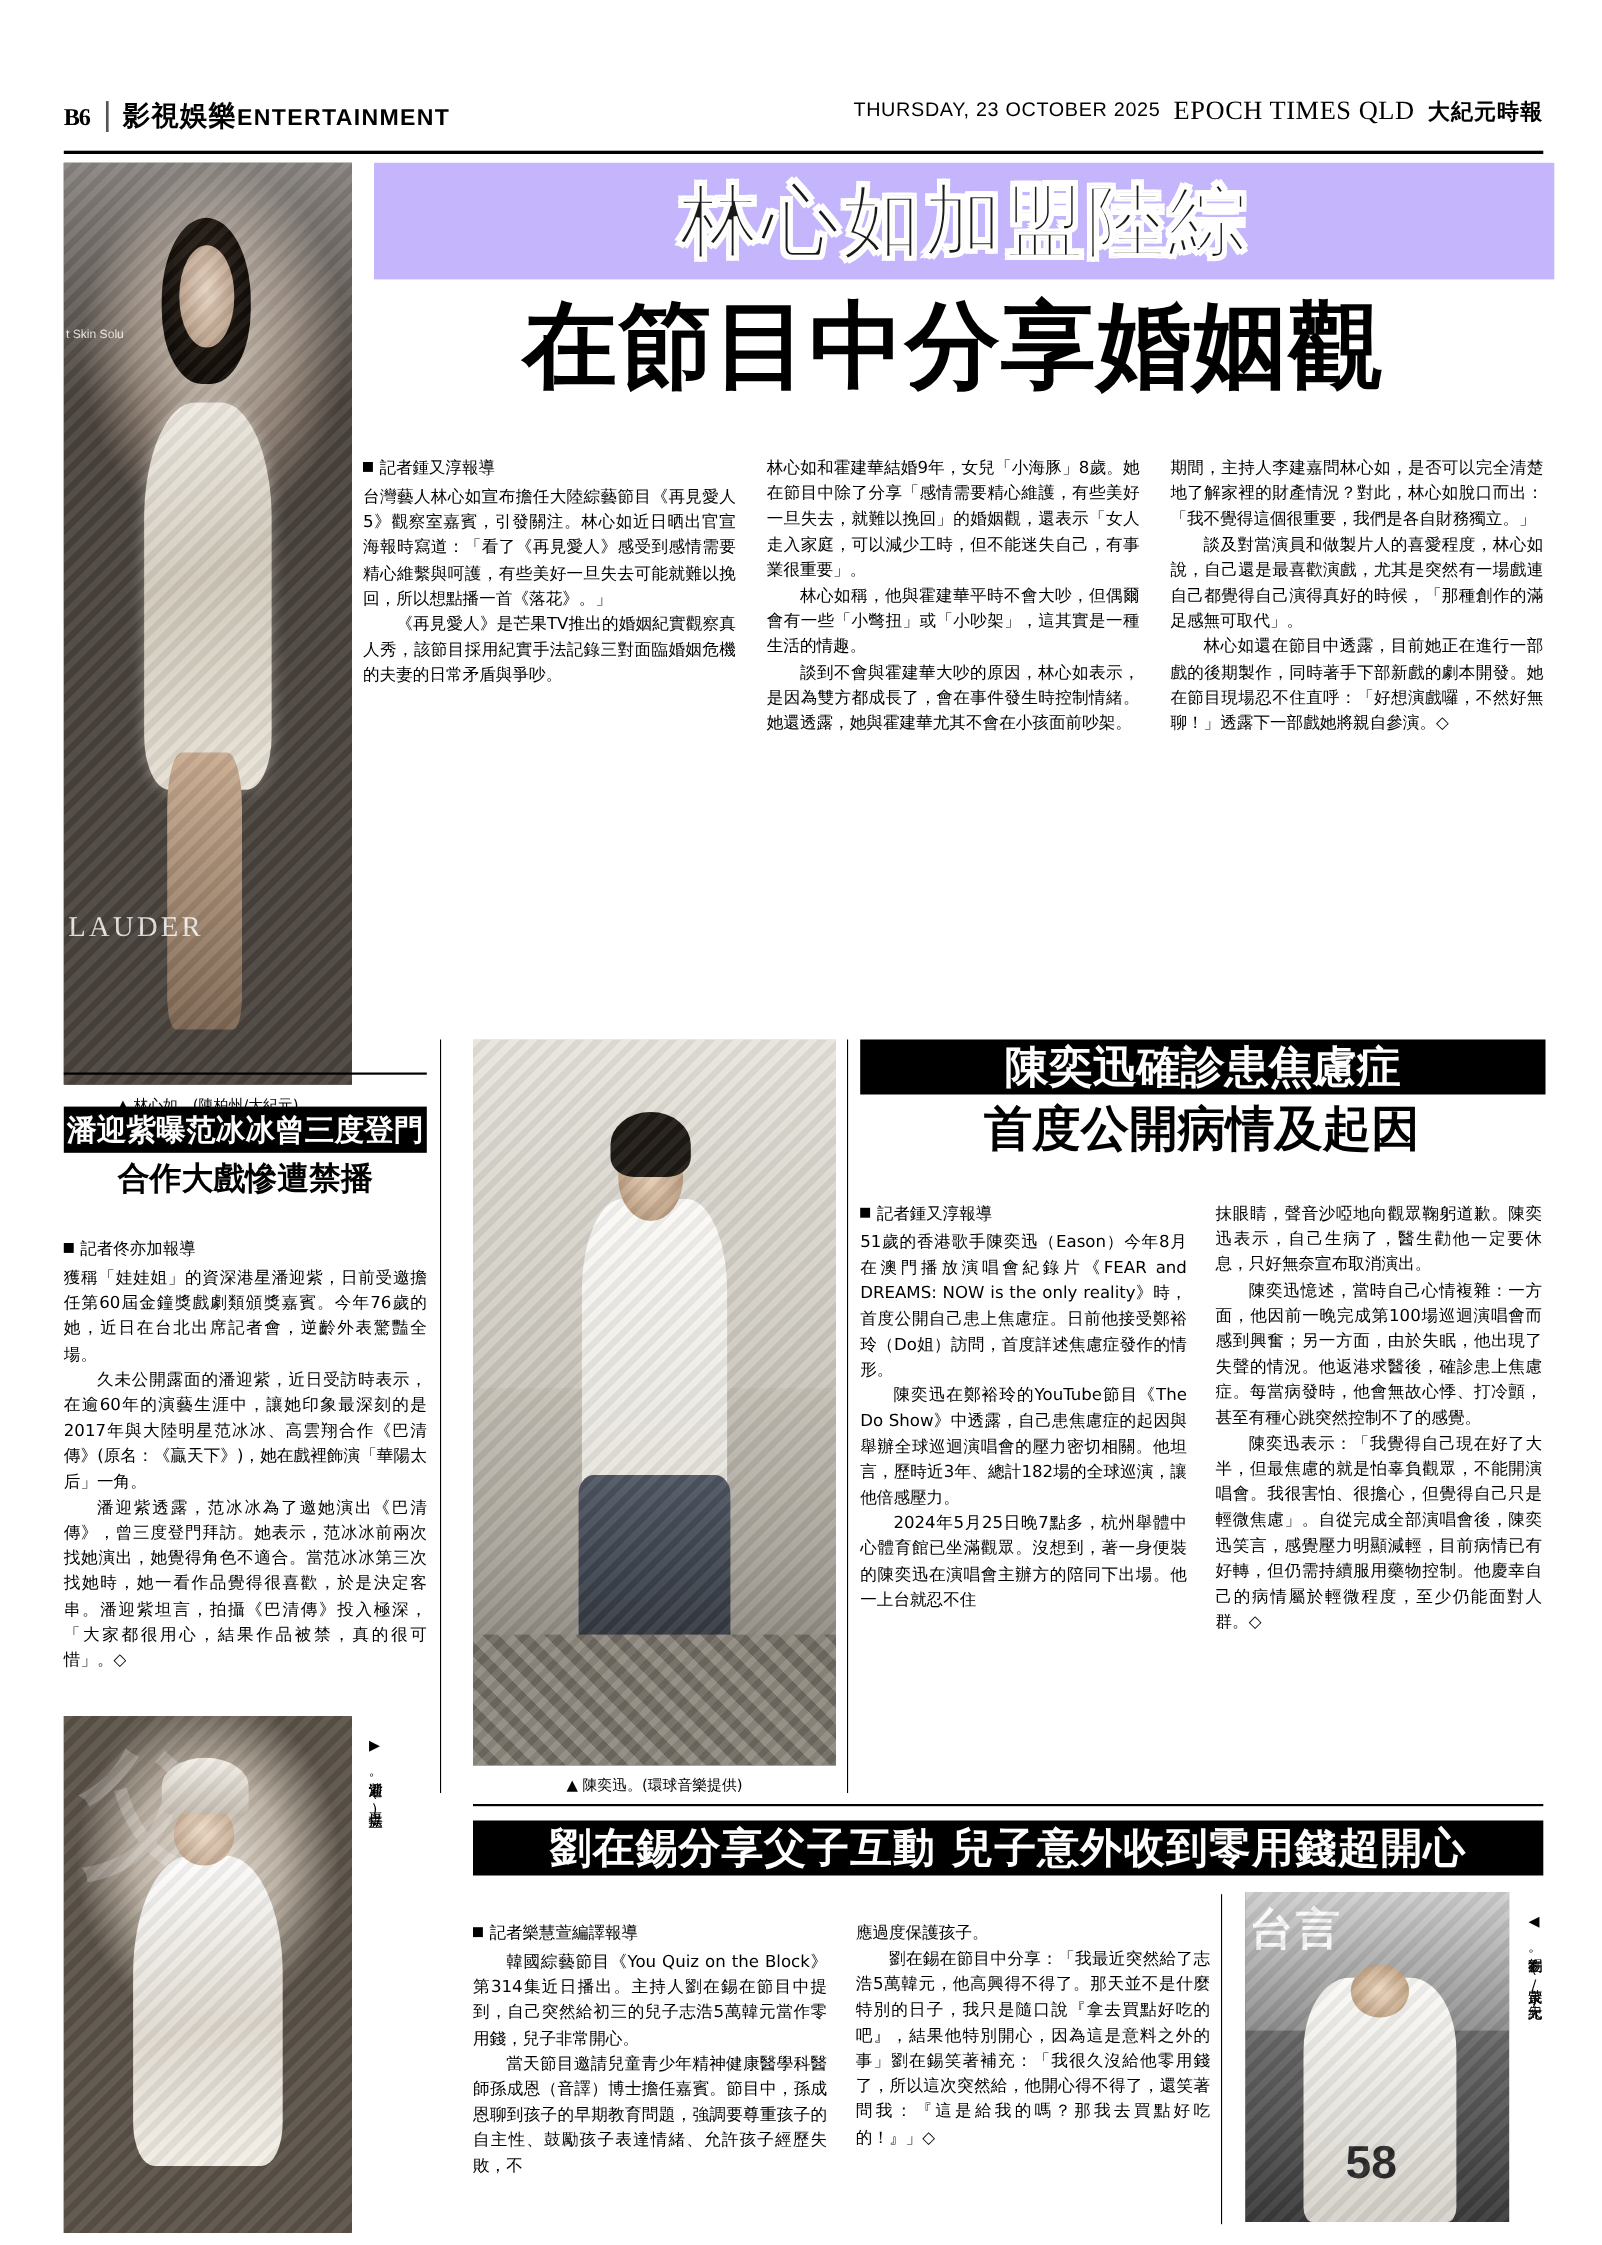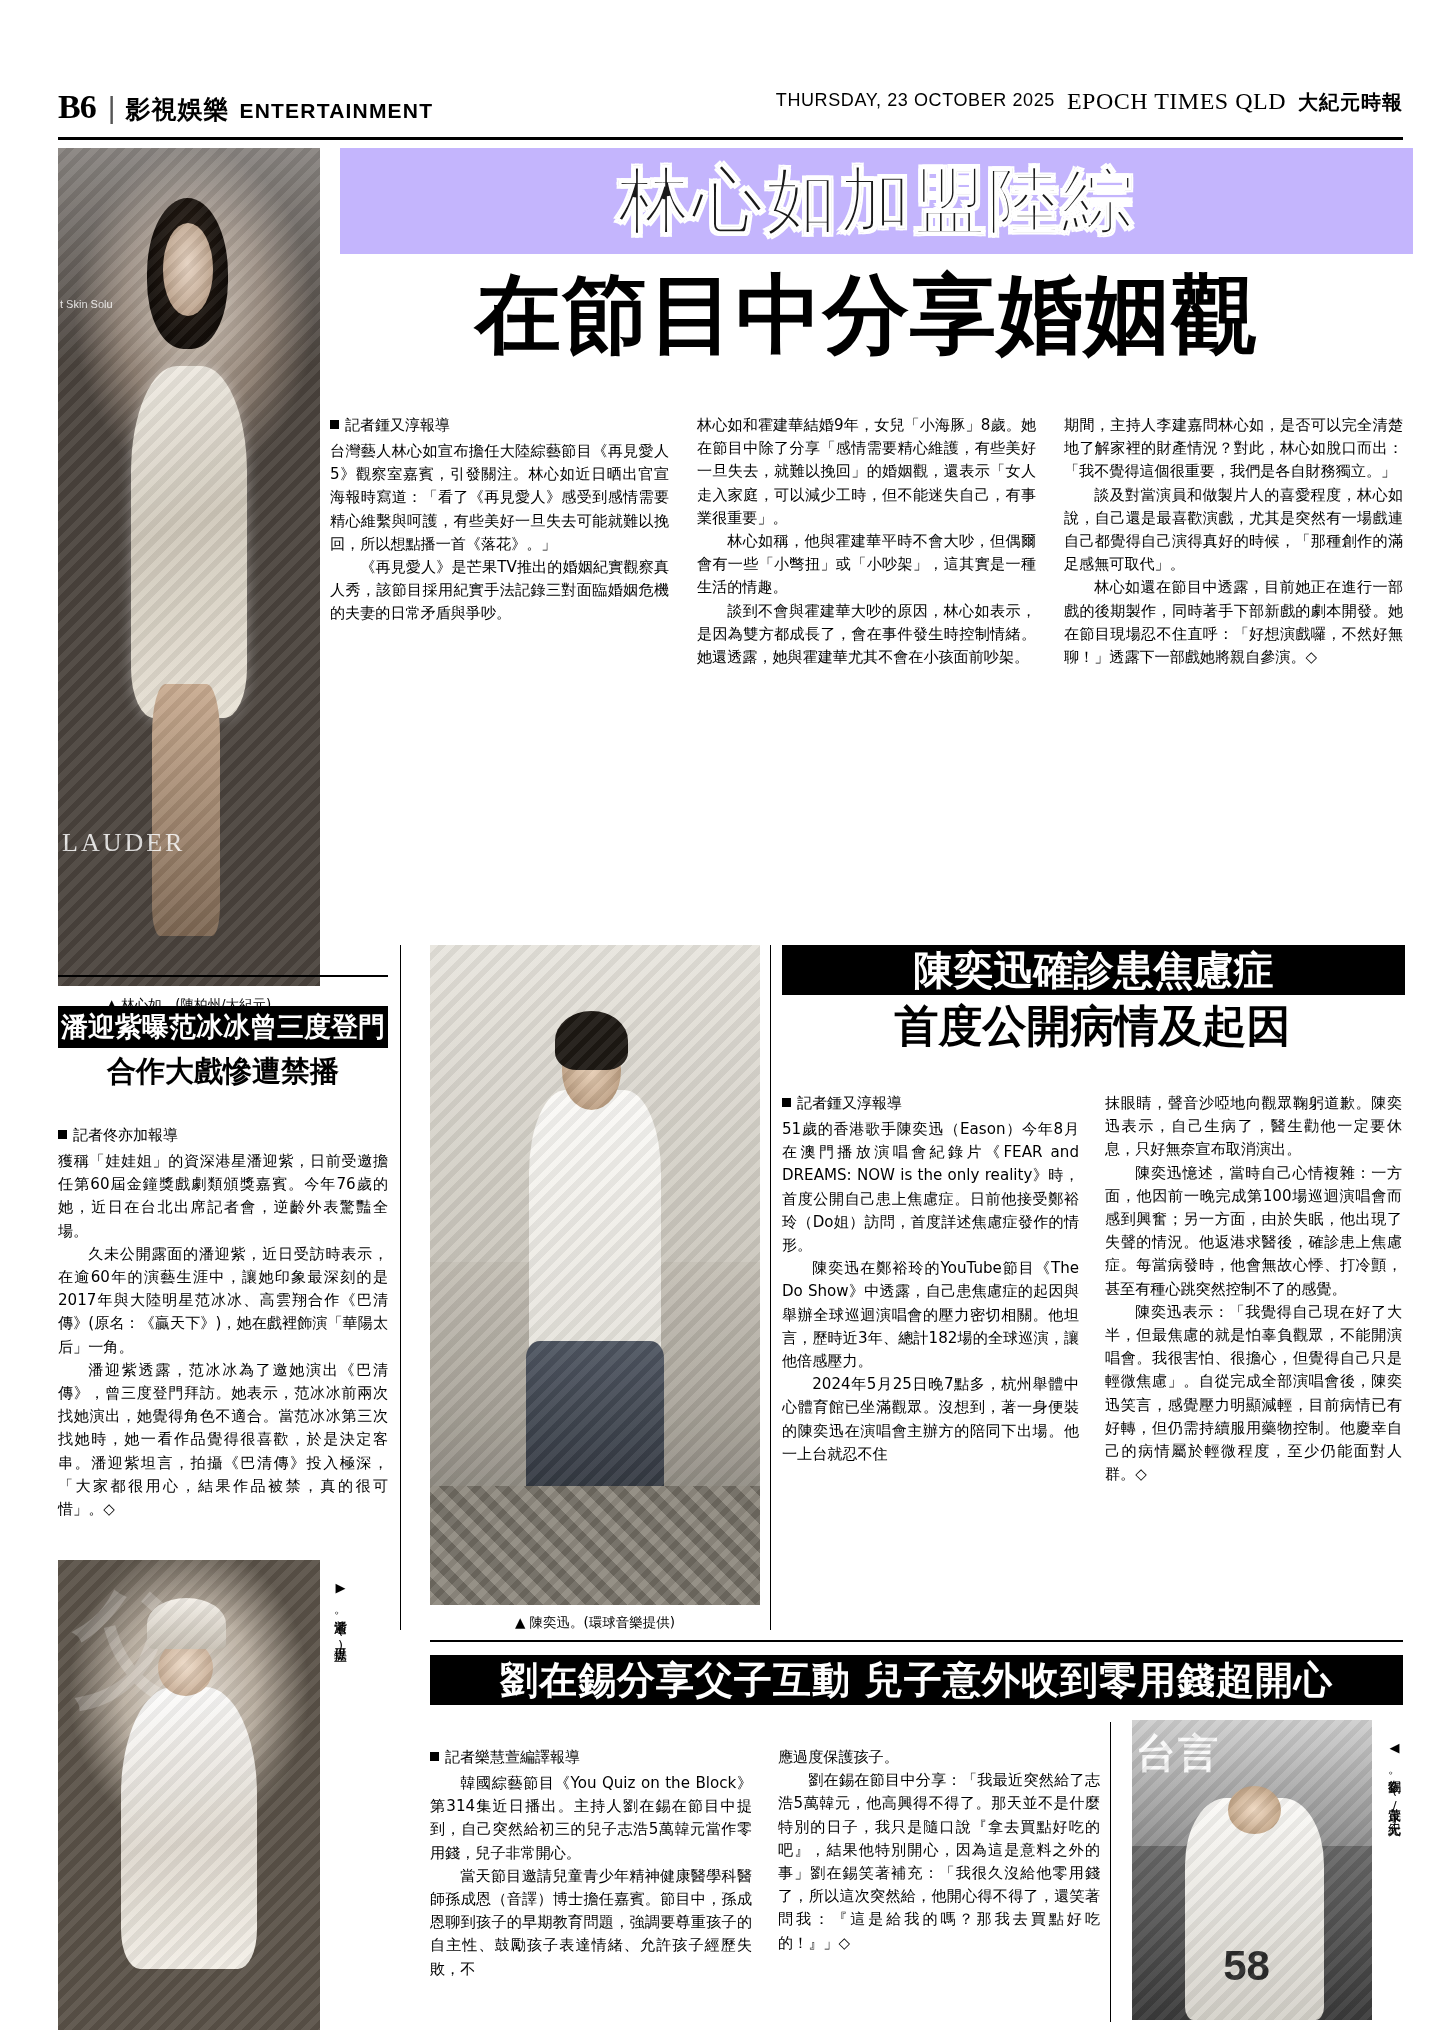--- a/index.html
+++ b/index.html
@@ -27,41 +27,40 @@
   .masthead {
     position: absolute;
     left: 58px; top: 88px;
     width: 1345px; height: 48px;
     display: flex;
     align-items: baseline;
   }
   .mast-page {
     font-family: "Liberation Serif", serif;
     font-weight: bold;
-    font-size: 34px;
+    font-size: 22px;
     letter-spacing: -1px;
   }
   .mast-sep {
     margin: 0 10px 0 12px;
     font-size: 30px;
     color: #555;
     font-weight: 300;
   }
   .mast-cn {
     font-family: "DejaVu Sans", sans-serif;
     font-weight: bold;
     font-size: 25px;
     letter-spacing: 1px;
   }
   .mast-en {
     font-family: "Liberation Sans", sans-serif;
     font-weight: bold;
     font-size: 21px;
     letter-spacing: 1.2px;
-    margin-left: 10px;
   }
   .mast-right {
     position: absolute;
     right: 0; top: 0;
     display: flex;
     align-items: baseline;
   }
   .mast-date {
     font-family: "Liberation Sans", sans-serif;
     font-size: 18px;

